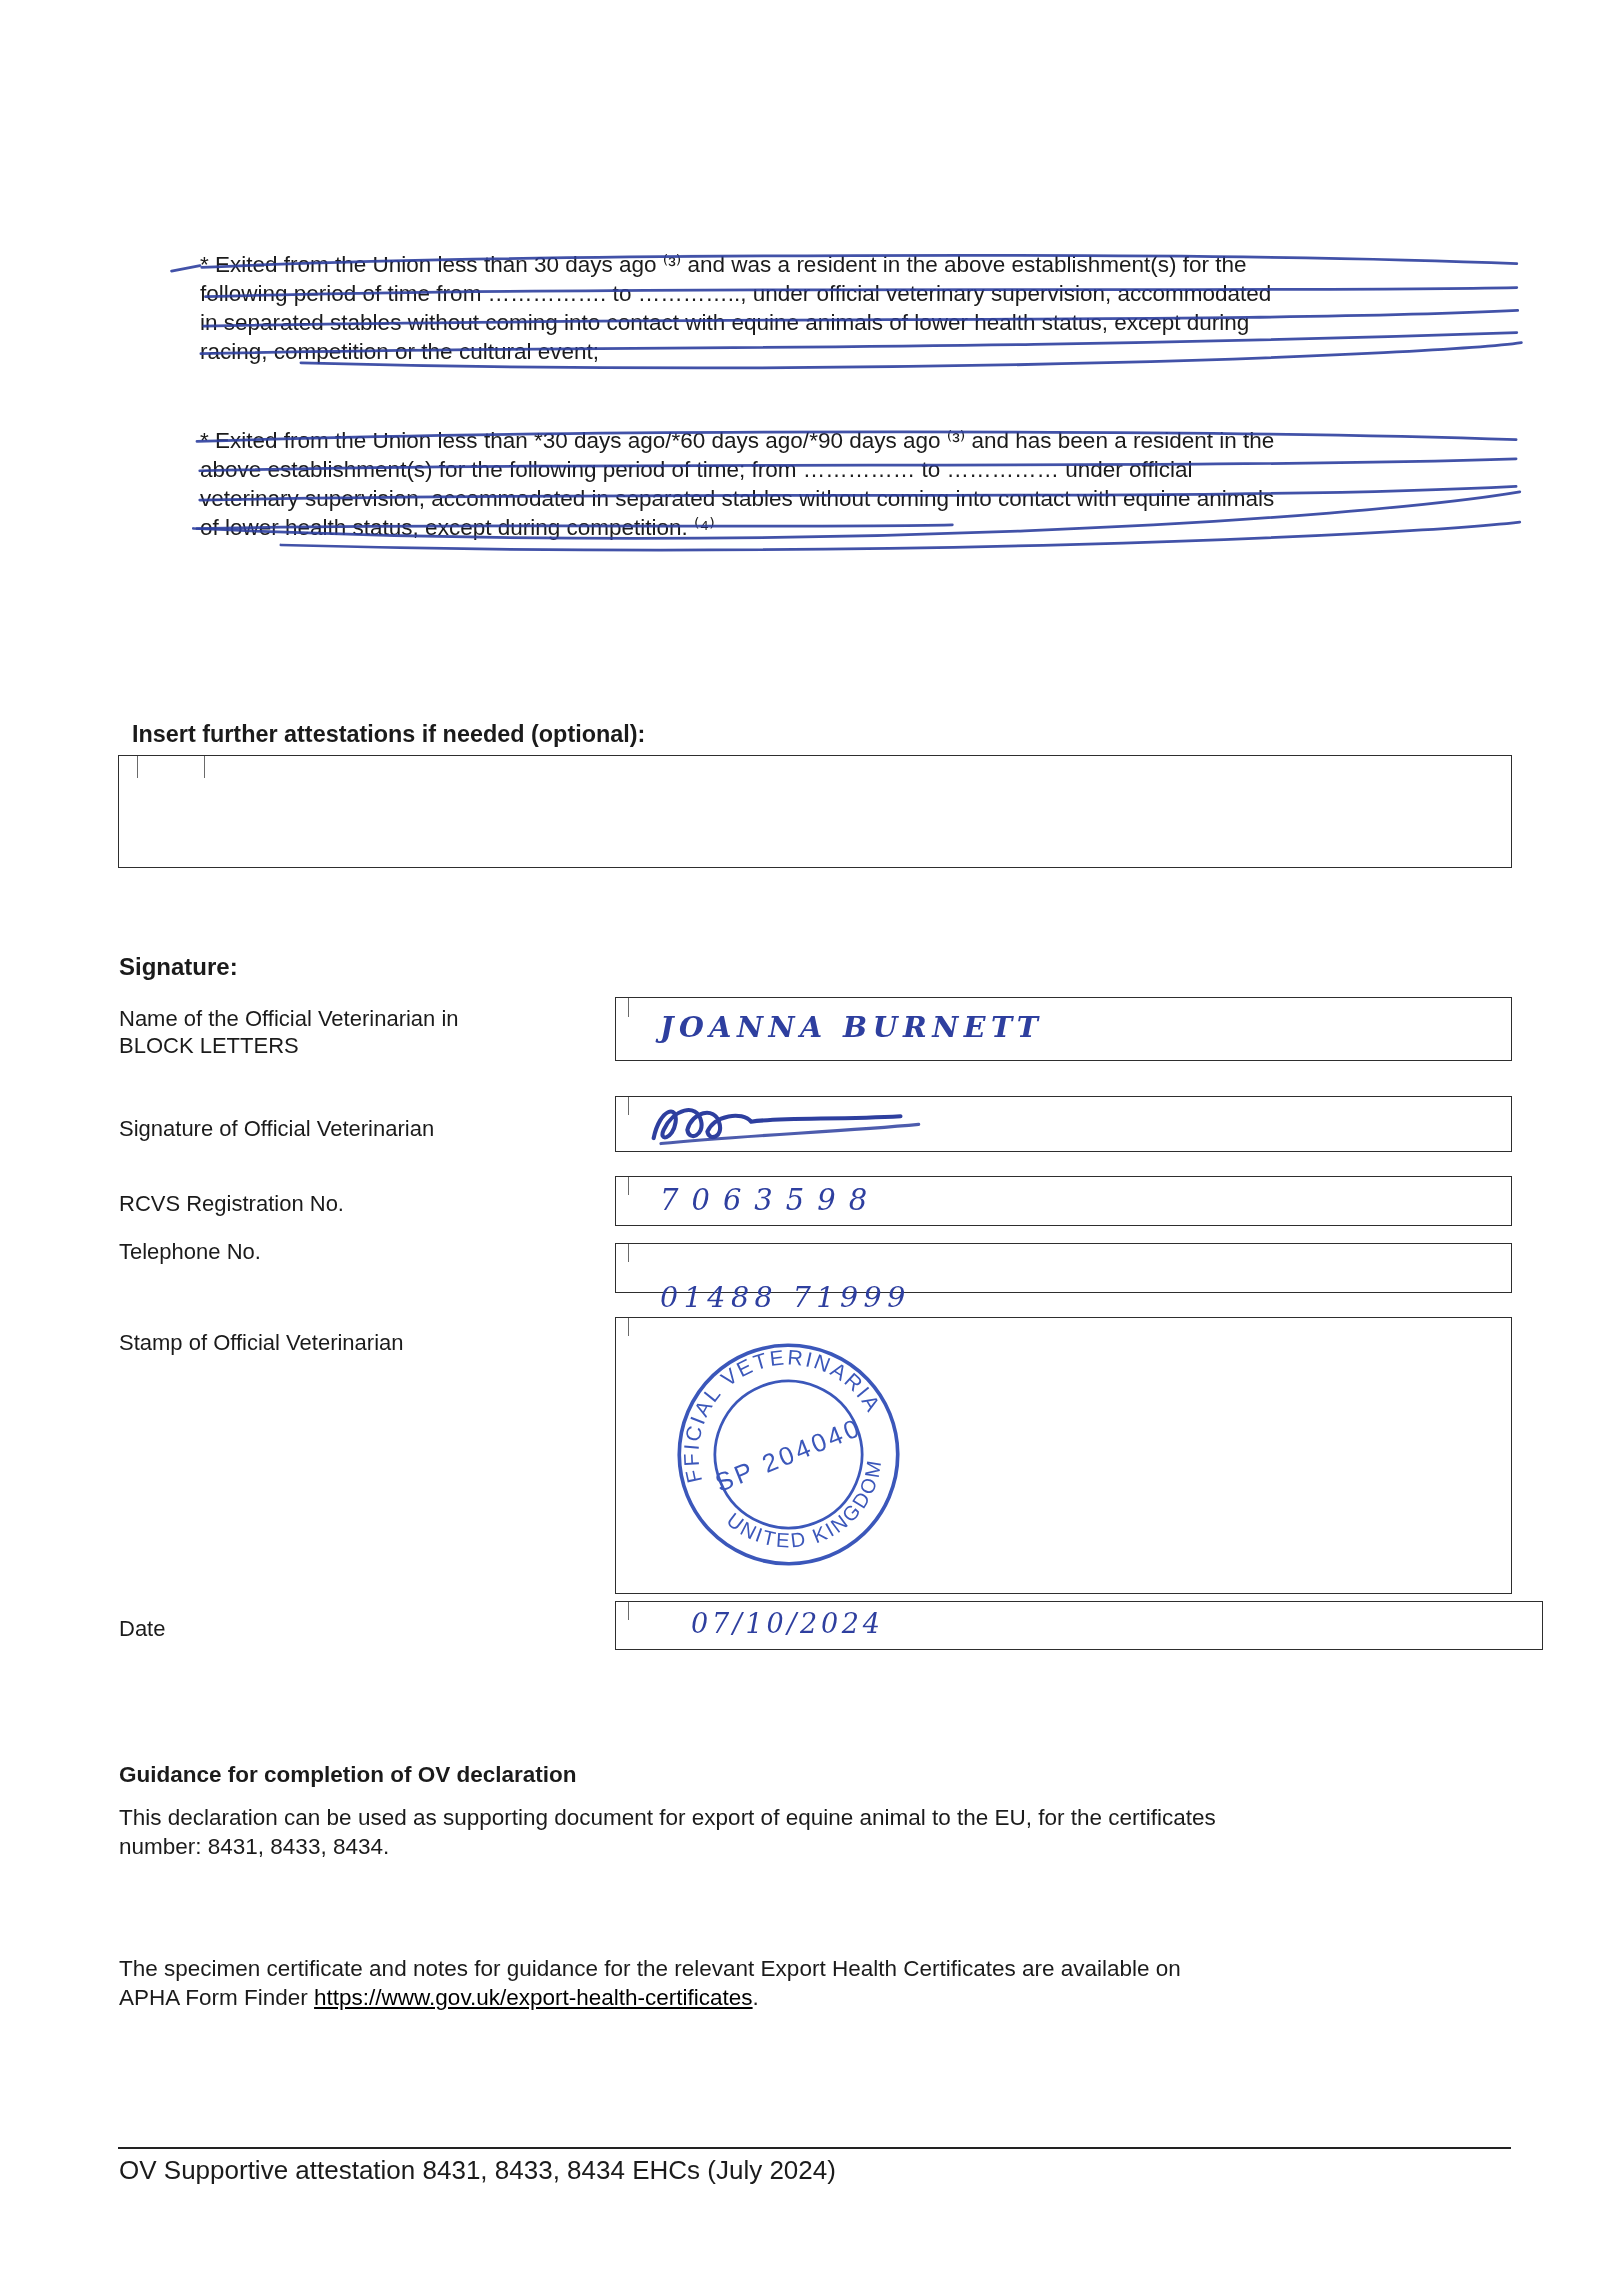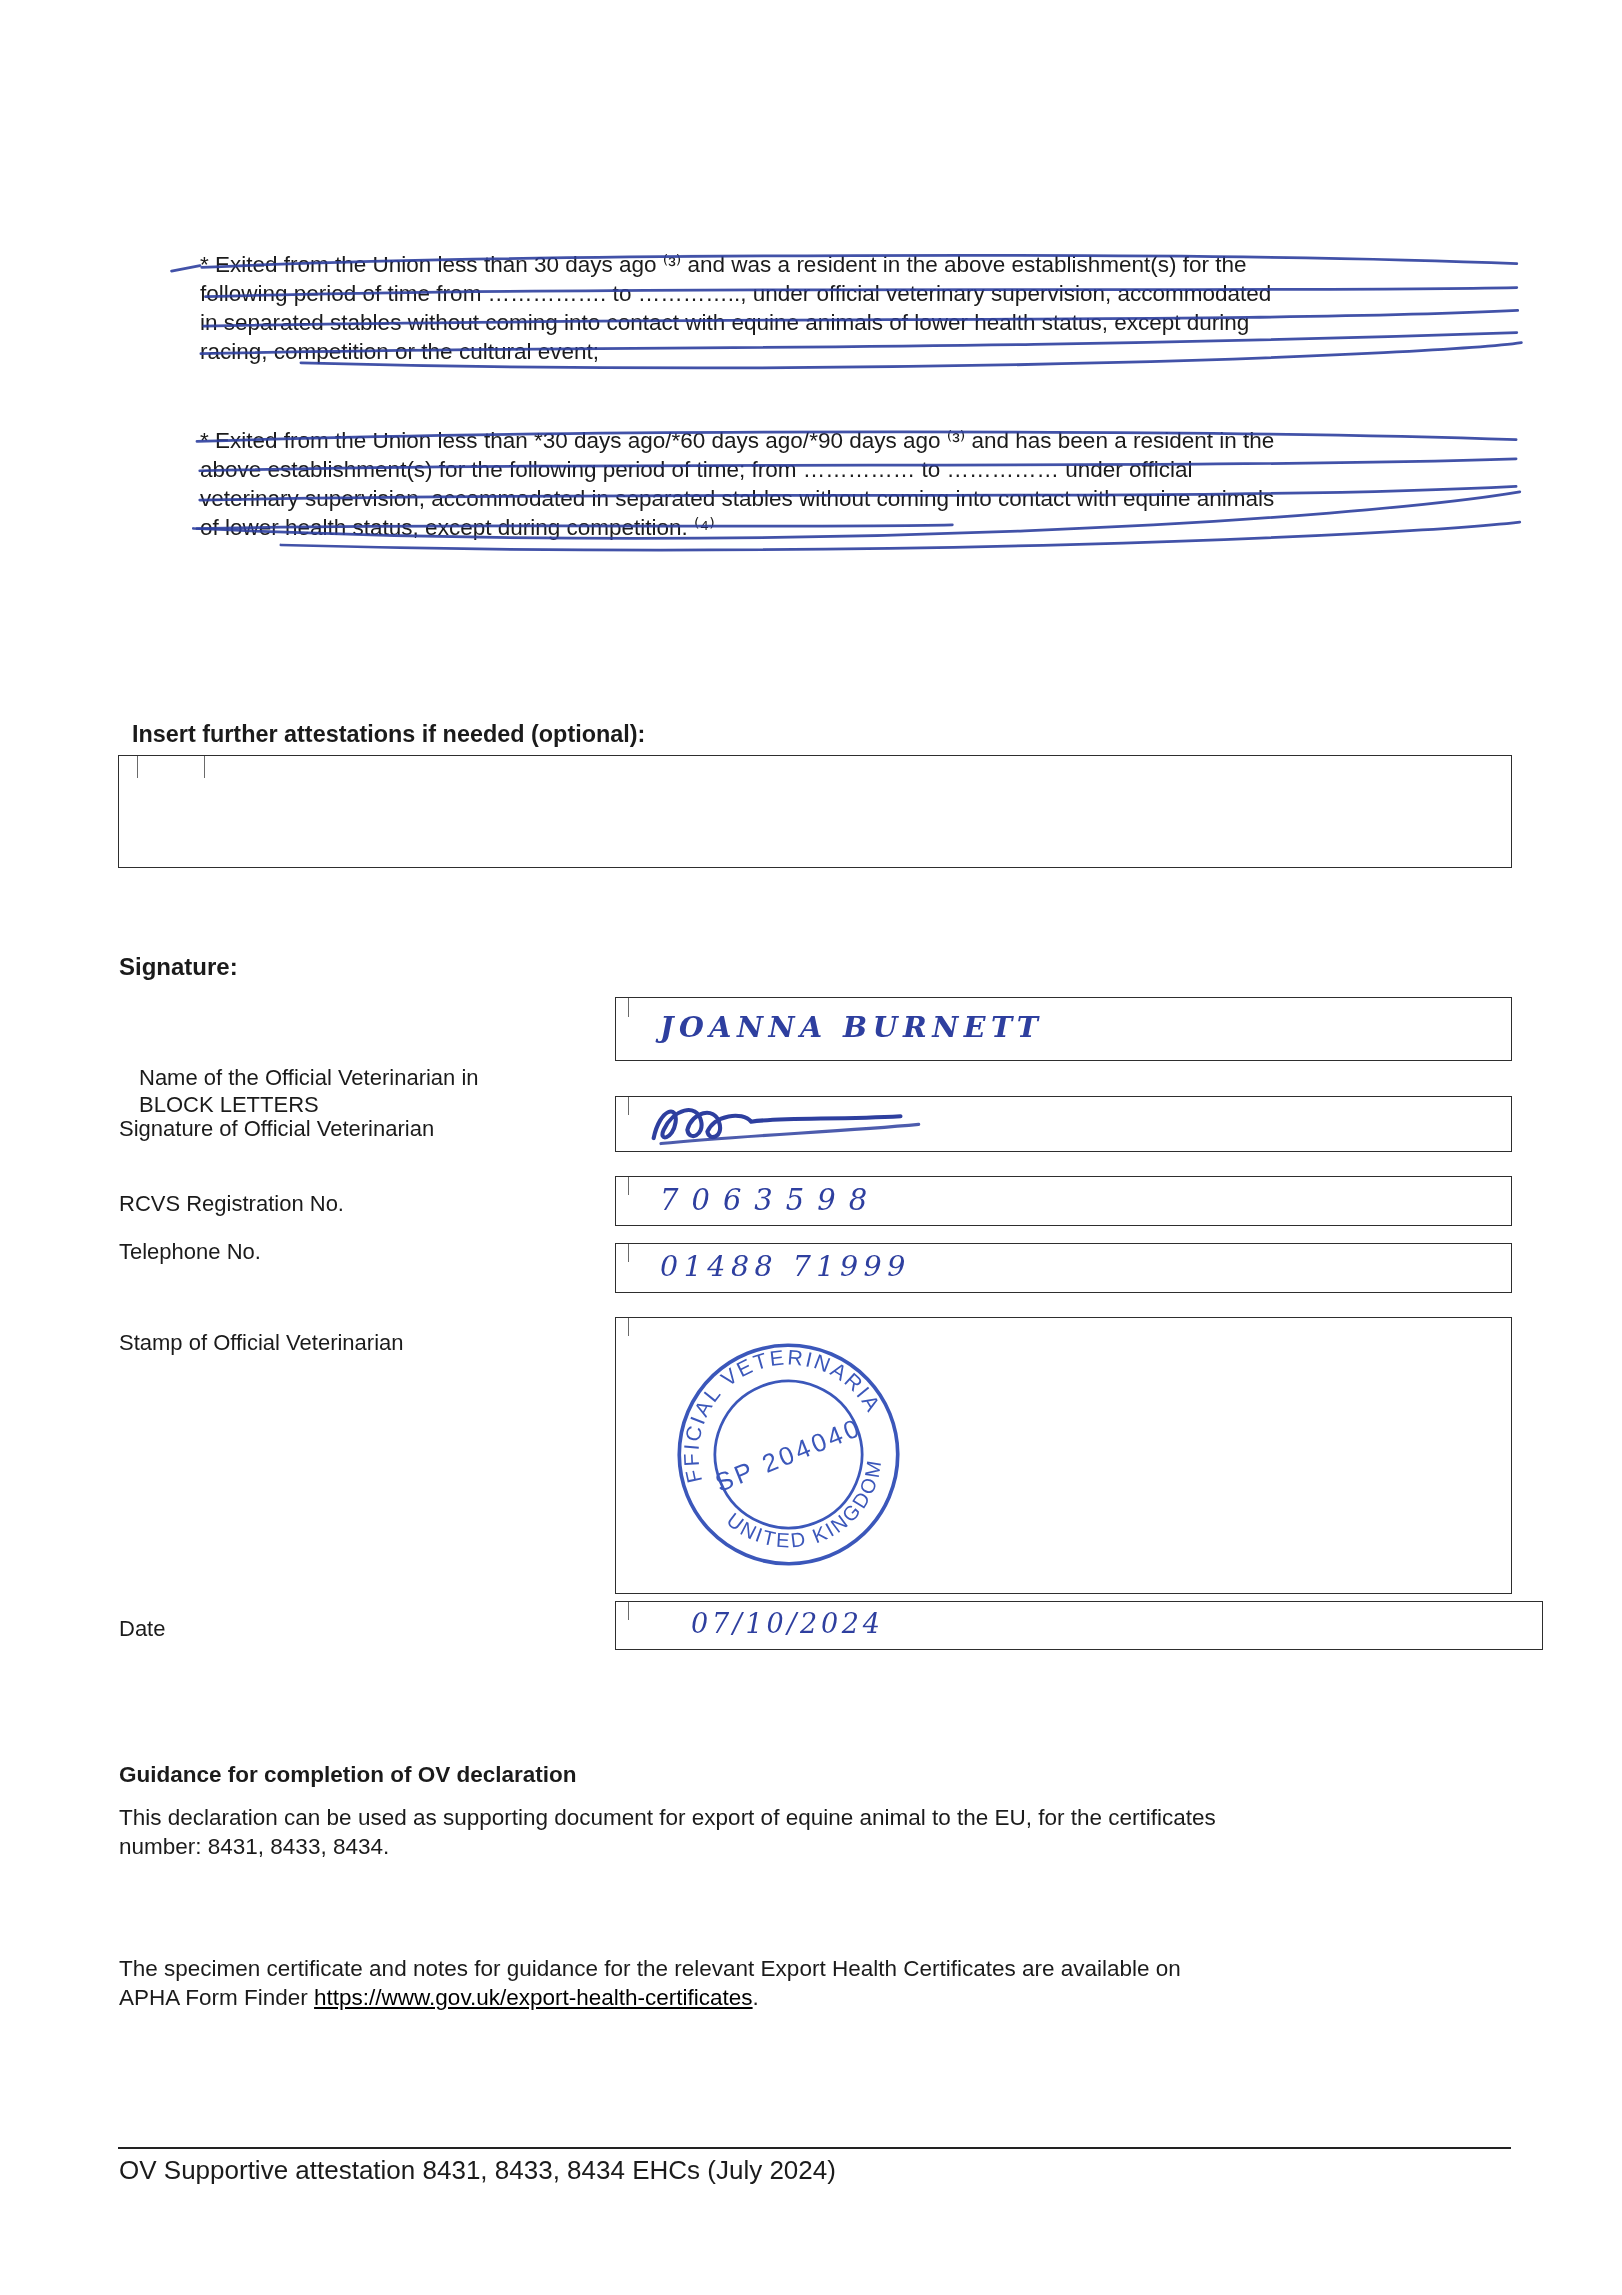--- a/index.html
+++ b/index.html
@@ -68,21 +68,21 @@
 
   <div class="abs bold" style="left:132px;top:721px;font-size:23.4px;">Insert further attestations if needed (optional):</div>
   <div class="box" style="left:118px;top:755px;width:1392px;height:111px;">
     <div class="tick" style="left:18.4px;"></div>
     <div class="tick" style="left:85px;"></div>
     <div class="hw" style="padding:9.2px 18.4px;font-size:26px;"></div>
   </div>
 
   <div class="abs bold" style="left:119px;top:953px;font-size:24px;">Signature:</div>
 
-  <div class="abs label" style="left:119px;top:1064px;width:487px;margin-left:20px;">Name of the Official Veterinarian in
+  <div class="abs label" style="left:119px;top:1005px;width:487px;">Name of the Official Veterinarian in
 BLOCK LETTERS</div>
   <div class="box" style="left:615px;top:997px;width:895px;height:62px;">
     <div class="tick" style="left:12px;height:19px;"></div>
     <div class="hw hw-name" style="padding:12px 0 0 44px;font-weight:bold;">JOANNA BURNETT</div>
   </div>
 
   <div class="abs label" style="left:119px;top:1115px;width:487px;">Signature of Official Veterinarian</div>
   <div class="box" style="left:615px;top:1096px;width:895px;height:54px;">
     <div class="tick" style="left:12px;height:18.4px;"></div>
     <svg width="349" height="51" viewBox="0 0 760 112" style="position:absolute;left:27.5px;top:0.9px;">
@@ -93,21 +93,21 @@
 
   <div class="abs label" style="left:119px;top:1190px;width:487px;">RCVS Registration No.</div>
   <div class="box" style="left:615px;top:1176px;width:895px;height:48px;">
     <div class="tick" style="left:12px;height:18.4px;"></div>
     <div class="hw hw-rcvs" style="padding:5.5px 0 0 44px;">7063598</div>
   </div>
 
   <div class="abs label" style="left:119px;top:1238px;width:487px;">Telephone No.</div>
   <div class="box" style="left:615px;top:1243px;width:895px;height:48px;">
     <div class="tick" style="left:12px;height:18.4px;"></div>
-    <div class="hw hw-phone" style="padding:6.4px 0 0 44px;">01488 71999</div>
+    <div class="hw hw-phone" style="padding:6.4px 0 0 44px;margin-top:31px;">01488 71999</div>
   </div>
 
   <div class="abs label" style="left:119px;top:1329px;width:487px;">Stamp of Official Veterinarian</div>
   <div class="box" style="left:615px;top:1317px;width:895px;height:275px;">
     <div class="tick" style="left:12px;height:18.4px;"></div>
     <svg width="257" height="257" viewBox="-280 -280 560 560" style="position:absolute;left:44px;top:8.3px;">
       <g transform="rotate(-22)" opacity="0.92">
         <circle class="stamp-stroke" r="238" stroke-width="8"></circle>
         <circle class="stamp-stroke" r="160" stroke-width="6"></circle>
         <defs>

